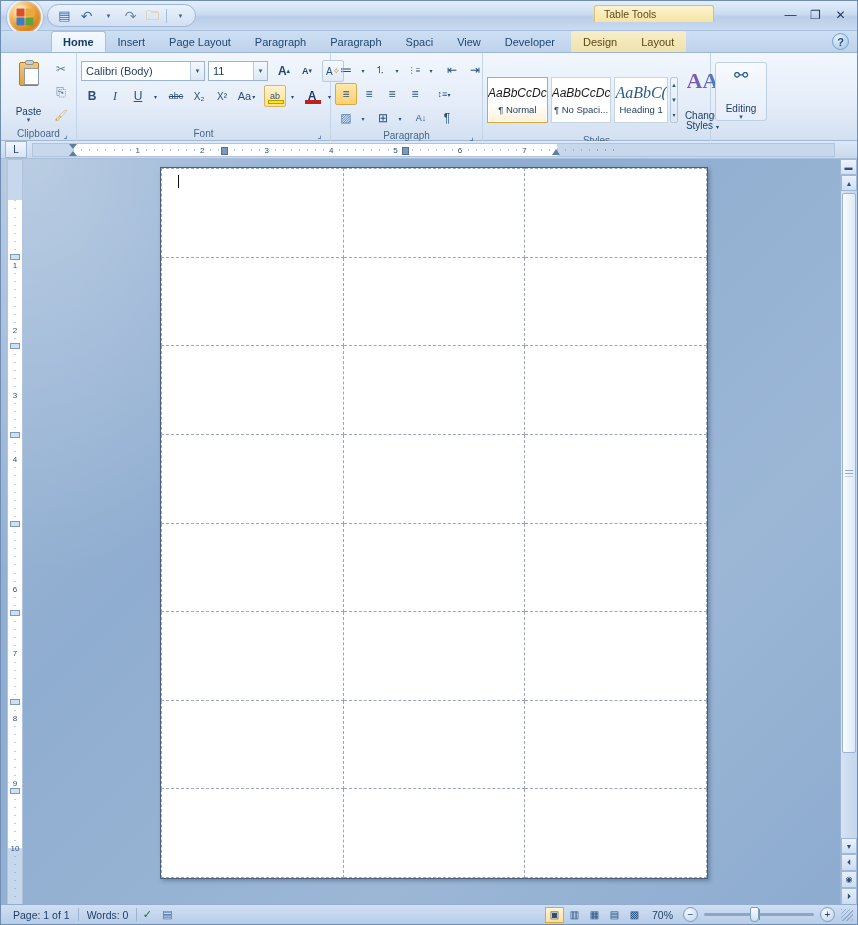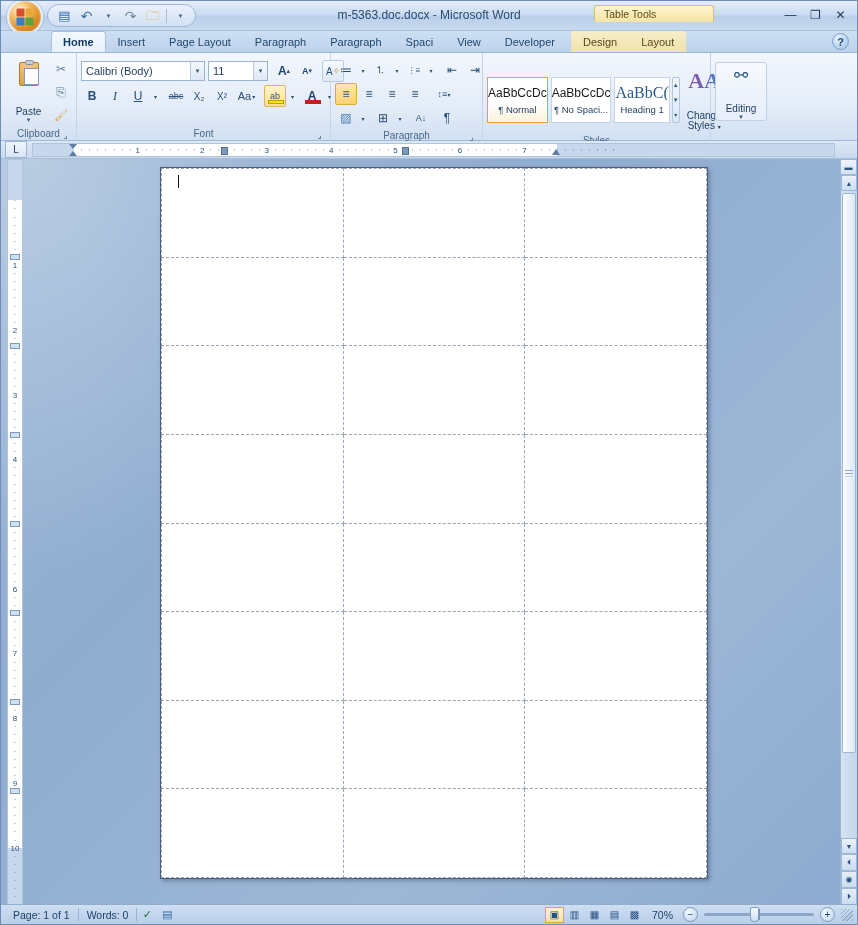--- a/index.html
+++ b/index.html
@@ -212,21 +212,21 @@
     width:66px; height:46px;
     background:#fff; border:1px solid #c6d5e6;
     display:flex; flex-direction:column; align-items:center; justify-content:center;
     cursor:pointer;
   }
   .style-item.active {
     border:1px solid #d9a63e;
     background: linear-gradient(180deg,#ffffff 60%,#fdf1d6 100%);
     box-shadow: 0 0 0 1px #fff inset;
   }
-  .style-preview { font-size:12px; color:#1a1a1a; line-height:14px; white-space:nowrap; overflow:hidden; }
+  .style-preview { font-size:12px; color:#1a1a1a; line-height:14px; white-space:nowrap; overflow:hidden;font-style:italic; }
   .style-preview.h1 { font-size:16px; color:#2a5b8a; font-family:"Liberation Serif", serif; }
   .style-name { font-size:9.5px; color:#1b3a5c; margin-top:4px; white-space:nowrap; overflow:hidden; max-width:64px; }
   .gallery-scroll {
     width:14px; height:46px;
     display:flex; flex-direction:column;
     border:1px solid #b3c7de; border-radius:2px;
     background: linear-gradient(180deg,#f2f7fd,#dbe7f5);
     margin-left:2px;
   }
   .gs { flex:1; display:flex; align-items:center; justify-content:center; font-size:6px; color:#2d547e; cursor:pointer; }
@@ -423,21 +423,20 @@
     <div class="qat">
       <div class="qat-btn" style="color:#2f6bb0;">▤</div>
       <div class="qat-btn" style="color:#3a6ea8;font-size:14px;">↶</div>
       <div class="qat-btn" style="font-size:6px;color:#43648c;">▼</div>
       <div class="qat-btn" style="color:#6f86a1;font-size:14px;">↷</div>
       <div class="qat-btn" style="color:#e0a93c;font-size:13px;">🗀</div>
       <div class="qat-sep"></div>
       <div class="qat-btn" style="font-size:6px;color:#43648c;">▼</div>
     </div>
 
-    <div class="title-text">m-5363.doc.docx - Microsoft Word</div>
 
     <div class="ctx-tab-label">Table Tools</div>
 
     <div class="wincontrols">
       <div class="wc">—</div>
       <div class="wc">❐</div>
       <div class="wc close">✕</div>
     </div>
   </div>
 

